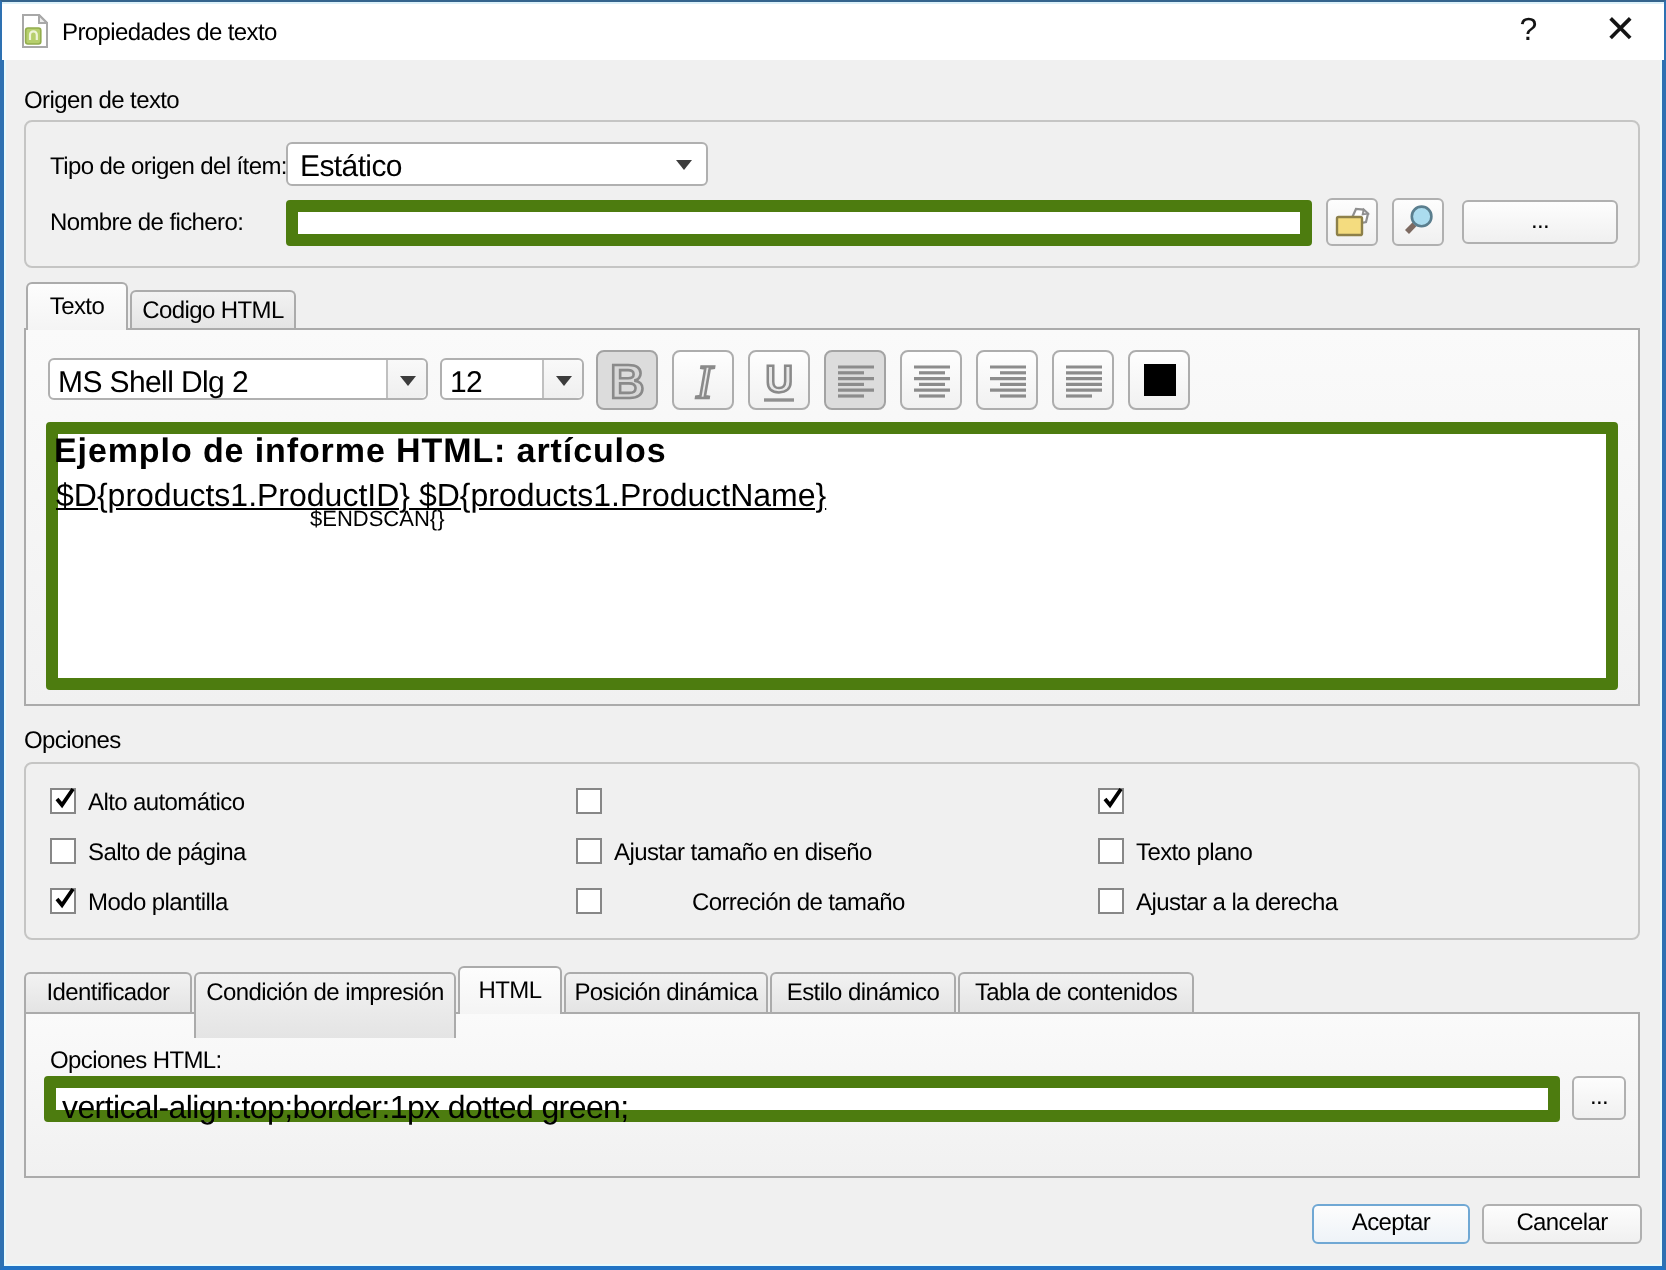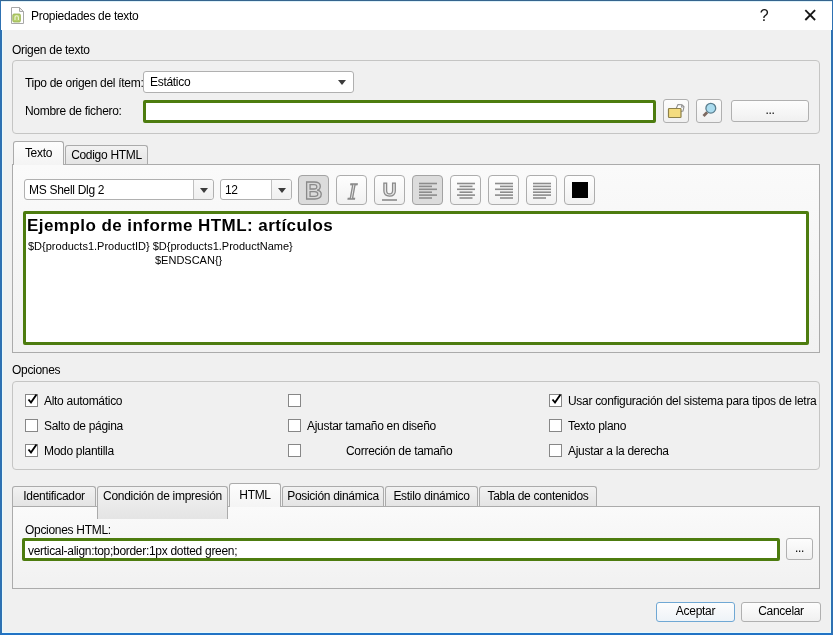--- a/index.html
+++ b/index.html
@@ -15,23 +15,23 @@
   }
   .abs { position:absolute; }
   
   #titlebar { position:absolute; left:-1px; top:-1px; right:-1px; height:29px; background:#fff; border-top:1px solid #ddf1f9; }
   #title { position:absolute; left:29px; top:7px; font-size:12px; color:#000; }
   .cap { position:absolute; top:0; height:28px; width:30px; text-align:center; line-height:28px; font-size:15px; color:#141414; }
   
   .gframe { position:absolute; border:1px solid #c5c5c4; border-radius:4px; }
   .glabel { position:absolute; font-size:12px; white-space:nowrap; }
   
-  .tfield { position:absolute; background:#fff; border:3px solid #4d7c0f; border-radius:2px; font-size:12px; }
+  .tfield { position:absolute; background:#fff; border:6px solid #4d7c0f; border-radius:2px; font-size:16px; }
   .combo { position:absolute; background:#fff; border:1px solid #b0b0b0; border-radius:3px; }
-  .combo .ctext { position:absolute; left:6px; top:2px; font-size:12px; white-space:nowrap; }
+  .combo .ctext { position:absolute; left:6px; top:2px; font-size:15px; white-space:nowrap; }
   .combo .drop { position:absolute; top:0; right:0; bottom:0; width:20px; background:linear-gradient(#f9f9f9,#efefef); border-left:1px solid #c0c0c0; border-radius:0 3px 3px 0; }
   .arr { position:absolute; width:0; height:0; border-left:4.5px solid transparent; border-right:4.5px solid transparent; border-top:5px solid #3c3c3c; }
   .btn {
     position:absolute; background:linear-gradient(#fdfdfd,#f0f0f0); border:1px solid #b0b0b0; border-radius:3px;
     font-size:12px; text-align:center; color:#000;
   }
   
   .tab { position:absolute; border:1px solid #ababab; border-bottom:none; border-radius:3px 3px 0 0;
     background:linear-gradient(#f2f2f2,#e4e4e4); text-align:center; font-size:12px; white-space:nowrap; }
   .tab.active { background:linear-gradient(#fdfdfd,#f4f4f4); }
@@ -146,21 +146,21 @@
           <line x1="6" y1="19.1" x2="24" y2="19.1"></line>
           <line x1="6" y1="22" x2="19" y2="22"></line>
         </g>
       </svg></div>
   <div class="tbtn" style="left:562px;">
       <div style="position:absolute;left:7px;top:6px;width:16px;height:16px;background:#000;"></div>
     </div>
 
   <div class="tfield" style="left:21px;top:209px;width:786px;height:134px;"></div>
   <div class="abs" style="left:25px;top:214px;font-size:17px;font-weight:bold;letter-spacing:0.45px;">Ejemplo de informe HTML: artículos</div>
-  <div class="abs" style="left:26px;top:238px;font-size:11px;letter-spacing:0;">$D{products1.ProductID} $D{products1.ProductName}</div>
+  <div class="abs" style="left:26px;top:238px;font-size:16px;letter-spacing:0;text-decoration:underline;">$D{products1.ProductID} $D{products1.ProductName}</div>
   <div class="abs" style="left:153px;top:252px;font-size:11px;letter-spacing:0;">$ENDSCAN{}</div>
 
   <div class="glabel" style="left:10px;top:361px;">Opciones</div>
   <div class="gframe" style="left:10px;top:379px;width:808px;height:89px;"></div>
 
   <div class="cb" style="left:23px;top:392px;"></div>
   <svg class="abs" style="left:24px;top:390px;" width="13" height="14" viewBox="0 0 13 14">
       <path d="M2.5 7.5 L5 10.5 L10.5 2.5" fill="none" stroke="#000" stroke-width="1.9"></path>
     </svg>
   <div class="cblabel" style="left:42px;top:392px;">Alto automático</div>
@@ -175,21 +175,20 @@
   <div class="cb" style="left:286px;top:392px;"></div>
   <div class="cb" style="left:286px;top:417px;"></div>
   <div class="cblabel" style="left:305px;top:417px;">Ajustar tamaño en diseño</div>
   <div class="cb" style="left:286px;top:442px;"></div>
   <div class="cblabel" style="left:305px;top:442px;margin-left:39px;">Correción de tamaño</div>
 
   <div class="cb" style="left:547px;top:392px;"></div>
   <svg class="abs" style="left:548px;top:390px;" width="13" height="14" viewBox="0 0 13 14">
       <path d="M2.5 7.5 L5 10.5 L10.5 2.5" fill="none" stroke="#000" stroke-width="1.9"></path>
     </svg>
-  <div class="cblabel" style="left:566px;top:392px;">Usar configuración del sistema para tipos de letra</div>
   <div class="cb" style="left:547px;top:417px;"></div>
   <div class="cblabel" style="left:566px;top:417px;">Texto plano</div>
   <div class="cb" style="left:547px;top:442px;"></div>
   <div class="cblabel" style="left:566px;top:442px;">Ajustar a la derecha</div>
 
   <div class="pane" style="left:10px;top:504px;width:808px;height:83px;"></div>
   <div class="tab" style="left:10px;top:484px;width:84px;height:20px;line-height:19px;">Identificador</div>
   <div class="tab" style="left:95px;top:484px;width:131px;height:33px;line-height:19px;">Condición de impresión</div>
   <div class="tab active" style="left:227px;top:481px;width:52px;height:24px;line-height:23px;">HTML</div>
   <div class="tab" style="left:280px;top:484px;width:102px;height:20px;line-height:19px;">Posición dinámica</div>

